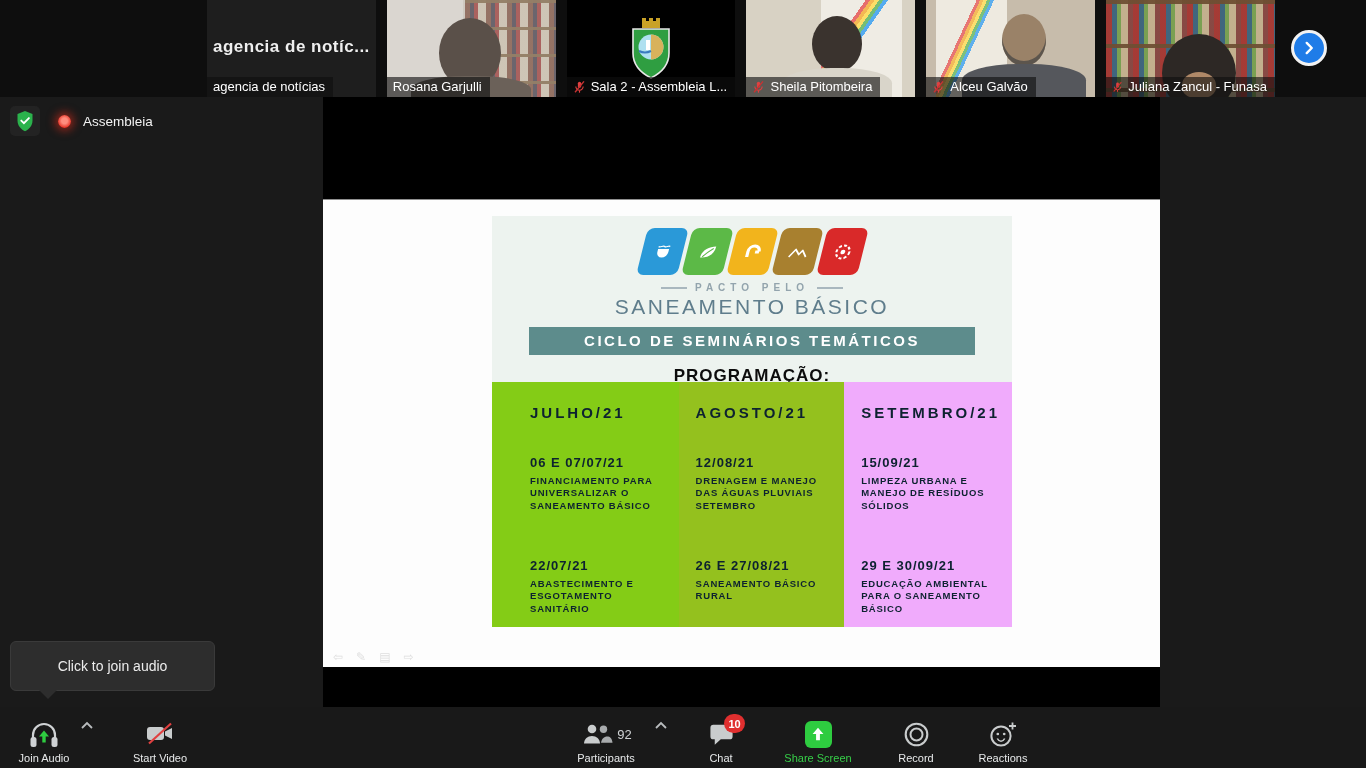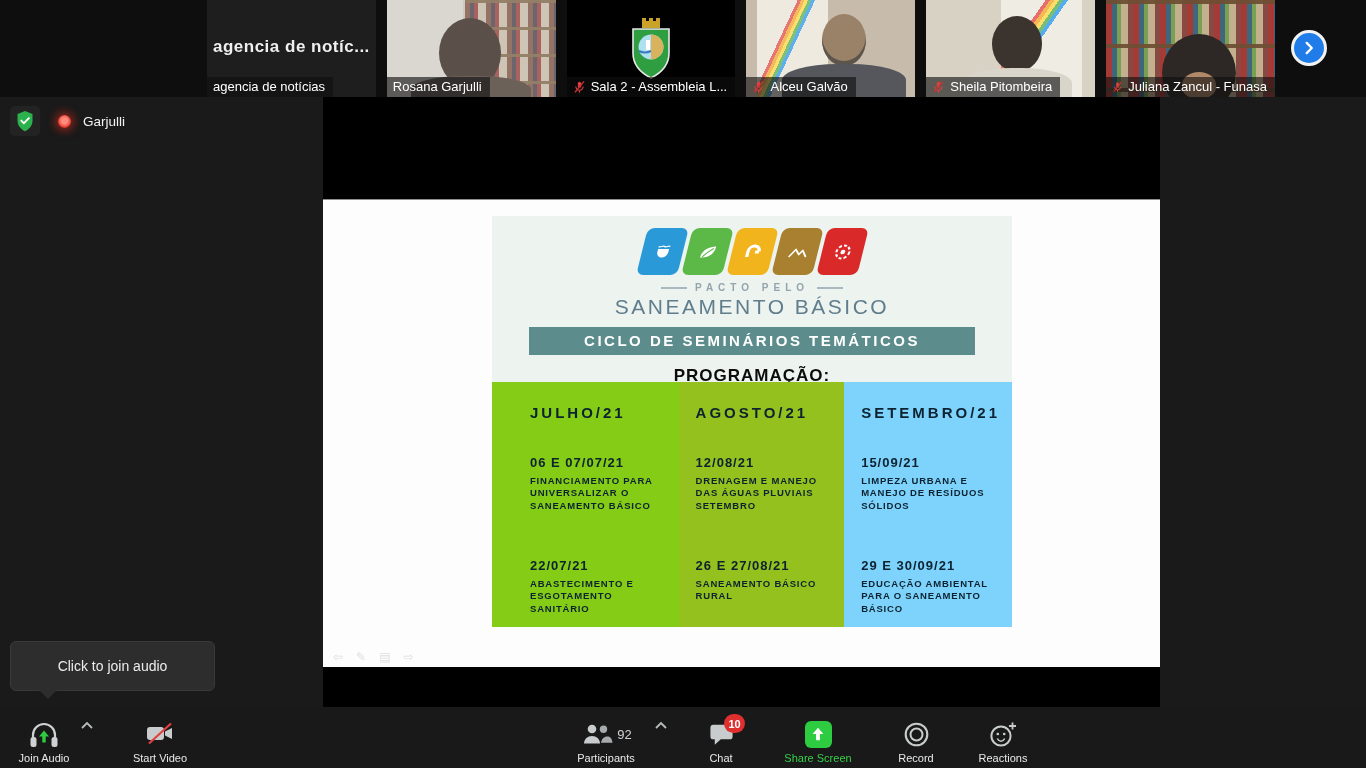--- a/index.html
+++ b/index.html
@@ -63,21 +63,21 @@
   .logo-row { display:flex; justify-content:center; gap:4px; height:48px; }
   .ltile { width:41px; height:47px; border-radius:7px; transform:skewX(-14deg); display:flex; align-items:center; justify-content:center; }
   .lt-blue { background:#2a99d8; } .lt-green { background:#5cb947; } .lt-yellow { background:#f2b41c; } .lt-brown { background:#a8802f; } .lt-red { background:#d92929; }
   .pacto { margin-top:6px; font-size:10px; font-weight:bold; letter-spacing:5px; color:#93a4ad; display:flex; align-items:center; justify-content:center; gap:8px; }
   .pacto .dash { width:26px; height:2px; background:#a9b7be; display:inline-block; }
   .logo-title { margin-top:2px; font-size:21px; font-weight:normal; letter-spacing:2.5px; color:#5f7d8c; }
   .teal-banner { margin:8px auto 0; width:446px; background:#5d8c8c; color:#fff; font-size:15px; font-weight:bold; letter-spacing:2.5px; padding:5px 0 6px; }
   .prog-title { margin-top:11px; font-size:17px; font-weight:bold; letter-spacing:1px; color:#0c0c0c; }
   .cols { display:flex; height:245px; }
   .col { flex:1 1 0; padding:22px 12px 0 17px; color:#0d2230; }
-  .col-blue { background:#84cc16;padding-left:38px; } .col-green { background:#94c11e; } .col-orange { background:#7dd3fc; }
+  .col-blue { background:#84cc16;padding-left:38px; } .col-green { background:#94c11e; } .col-orange { background:#f0abfc; }
   .month { font-size:15px; font-weight:bold; letter-spacing:3px; }
   .event1 { margin-top:34px; } .event2 { margin-top:46px; }
   .ev-date { font-size:13px; font-weight:bold; letter-spacing:1px; }
   .ev-title { margin-top:5px; font-size:9.5px; font-weight:bold; letter-spacing:.8px; line-height:1.3; max-width:152px; }
   .ppt-controls { position:absolute; left:10px; bottom:3px; display:flex; gap:13px; color:#dedede; font-size:12px; }
   .ppt-controls span { cursor:pointer; }
 
   
   .tooltip { position:absolute; left:10px; top:641px; width:205px; height:50px; background:#2d2d2d; border:1px solid #3a3a3a; border-radius:6px; display:flex; align-items:center; justify-content:center; font-size:14px; color:#ececec; }
   .tooltip:after { content:""; position:absolute; left:28px; bottom:-9px; border:9px solid transparent; border-top-color:#2d2d2d; border-bottom:none; }
@@ -139,54 +139,54 @@
         <rect x="6" y="1.5" width="4" height="7.5" rx="2" fill="#e04040"></rect>
         <path d="M3.5 7.5a4.5 4.5 0 0 0 9 0" stroke="#e04040" stroke-width="1.4" fill="none"></path>
         <line x1="8" y1="12.3" x2="8" y2="15" stroke="#e04040" stroke-width="1.4"></line>
         <line x1="2.5" y1="14.5" x2="13.5" y2="1" stroke="#c83232" stroke-width="1.7"></line>
       </svg>
       <span>Sala 2 - Assembleia L...</span>
     </div>
   </div>
 
   <div class="tile">
-    <div class="scene s-alceu">
+    <div class="scene s-sheila">
       <div class="banner"></div>
-      <div class="person p-alceu">
+      <div class="person p-sheila">
           <div class="head"></div>
           <div class="torso"></div>
         </div>
     </div>
     <div class="nameplate">
       <svg width="13" height="14" viewBox="0 0 16 16">
         <rect x="6" y="1.5" width="4" height="7.5" rx="2" fill="#e04040"></rect>
         <path d="M3.5 7.5a4.5 4.5 0 0 0 9 0" stroke="#e04040" stroke-width="1.4" fill="none"></path>
         <line x1="8" y1="12.3" x2="8" y2="15" stroke="#e04040" stroke-width="1.4"></line>
         <line x1="2.5" y1="14.5" x2="13.5" y2="1" stroke="#c83232" stroke-width="1.7"></line>
       </svg>
-      <span>Alceu Galvão</span>
+      <span>Sheila Pitombeira</span>
     </div>
   </div>
 
   <div class="tile">
-    <div class="scene s-sheila">
+    <div class="scene s-alceu">
       <div class="banner"></div>
-      <div class="person p-sheila">
+      <div class="person p-alceu">
           <div class="head"></div>
           <div class="torso"></div>
         </div>
     </div>
     <div class="nameplate">
       <svg width="13" height="14" viewBox="0 0 16 16">
         <rect x="6" y="1.5" width="4" height="7.5" rx="2" fill="#e04040"></rect>
         <path d="M3.5 7.5a4.5 4.5 0 0 0 9 0" stroke="#e04040" stroke-width="1.4" fill="none"></path>
         <line x1="8" y1="12.3" x2="8" y2="15" stroke="#e04040" stroke-width="1.4"></line>
         <line x1="2.5" y1="14.5" x2="13.5" y2="1" stroke="#c83232" stroke-width="1.7"></line>
       </svg>
-      <span>Sheila Pitombeira</span>
+      <span>Alceu Galvão</span>
     </div>
   </div>
 
   <div class="tile">
     <div class="scene s-juliana">
       <div class="person p-juliana">
           <div class="head"></div>
           <div class="face"></div>
         </div>
     </div>
@@ -209,21 +209,21 @@
 </button>
 
 <div class="rec-wrap">
   <div class="shield-bg">
     <svg width="20" height="22" viewBox="0 0 24 26">
       <path d="M12 1l9 3.5v8c0 6-4 10.8-9 12.7-5-1.9-9-6.7-9-12.7v-8z" fill="#2bb24c"></path>
       <path d="M7.5 12.5l3.2 3.2 6-6.2" stroke="#fff" stroke-width="2.2" fill="none" stroke-linecap="round"></path>
     </svg>
   </div>
   <div class="rec-dot"></div>
-  <div class="rec-label">Garjulli</div>
+  <div class="rec-label">Assembleia</div>
 </div>
 
 <div class="share-region">
   <div class="slide">
     <div class="panel">
       <div class="mint">
         <div class="logo-row">
           <div class="ltile lt-blue">
             <svg width="20" height="20" viewBox="0 0 20 20">
                 <path d="M4.5 7h11v3a5.5 5.5 0 0 1-11 0z" fill="#fff"></path>

